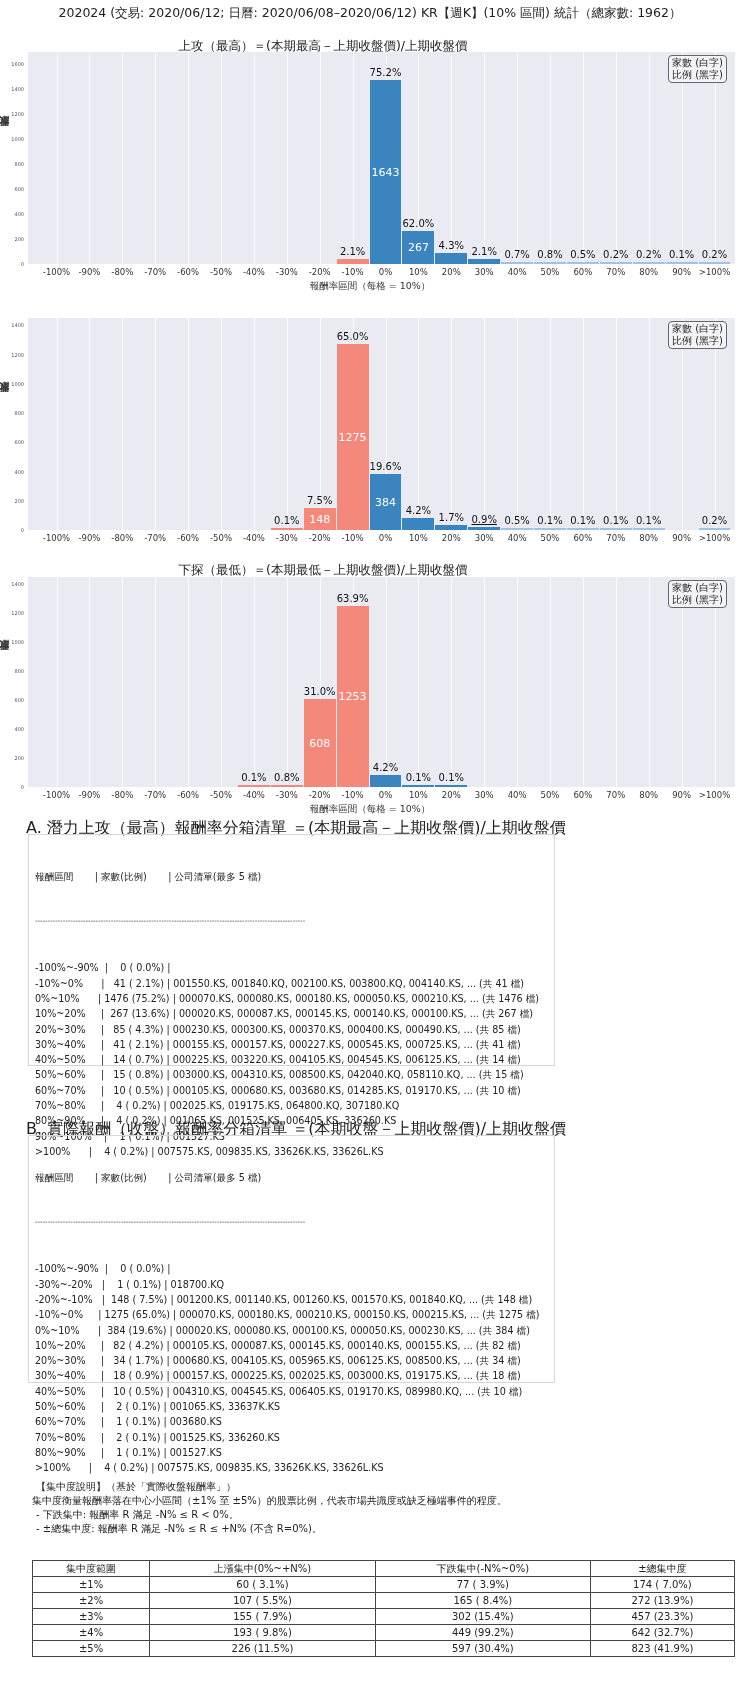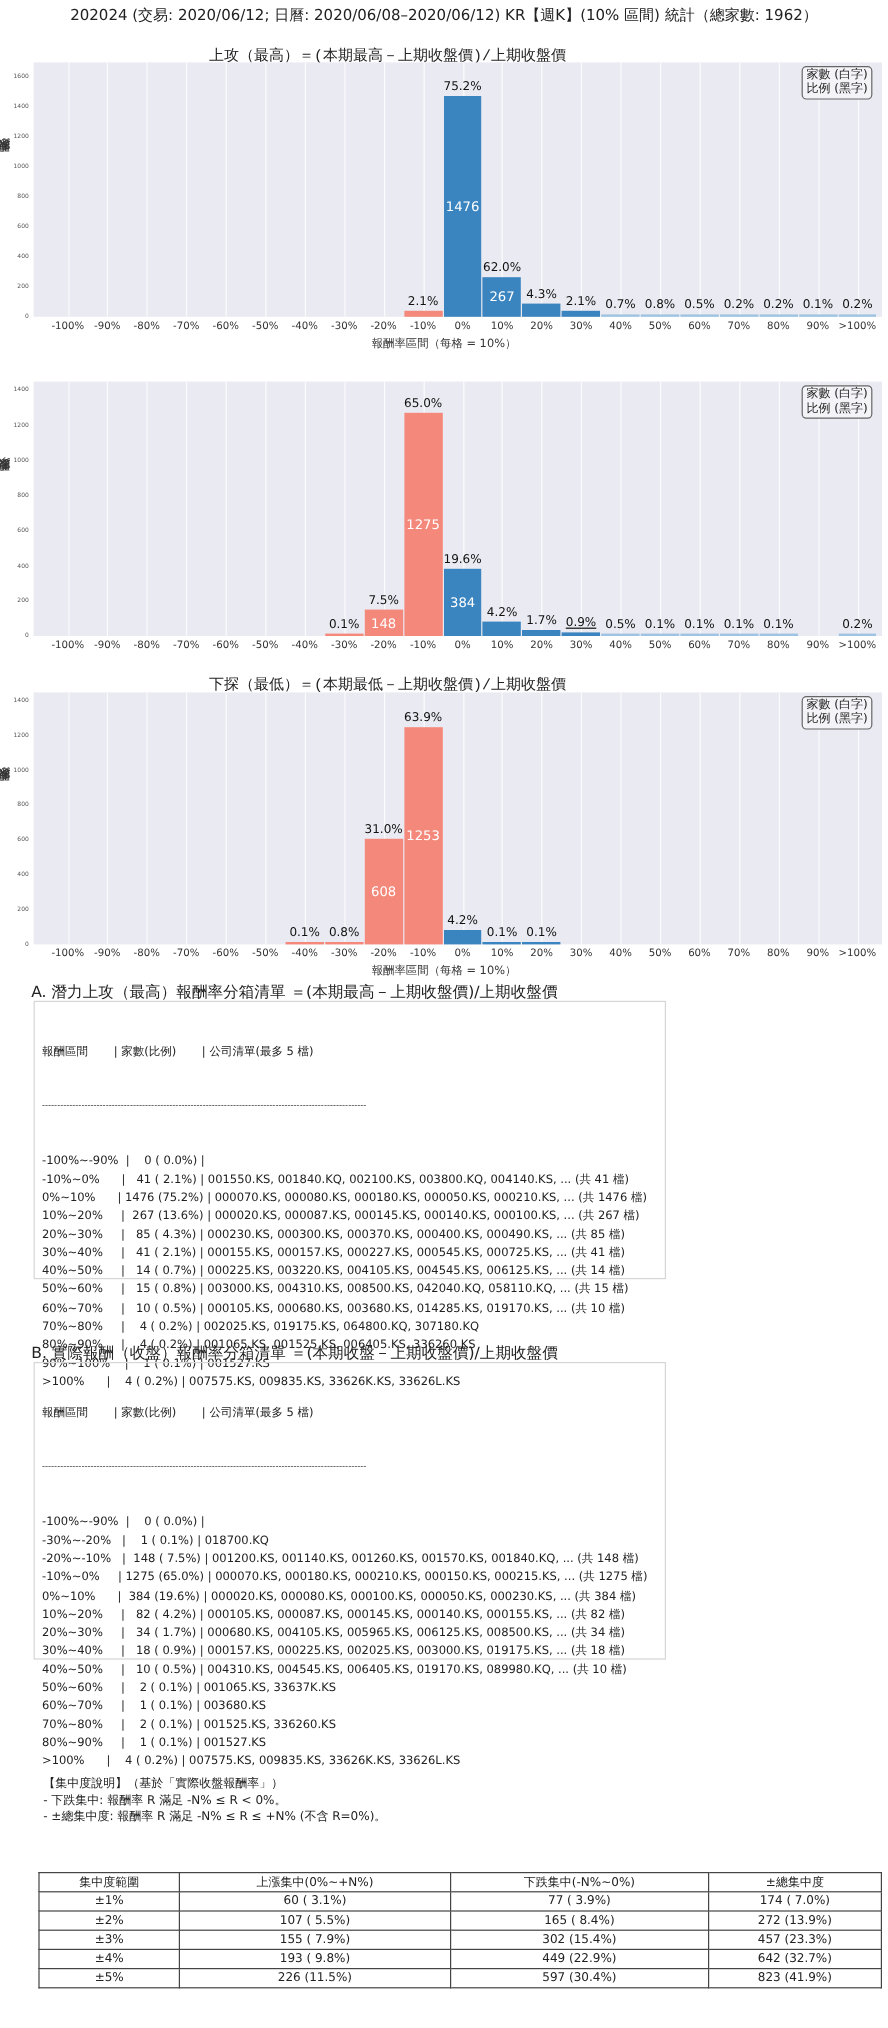--- a/index.html
+++ b/index.html
@@ -1,34 +1,34 @@
 <!DOCTYPE html>
 <html><head>
 <meta charset="utf-8">
 <style>
   * { box-sizing: border-box; margin: 0; padding: 0; }
   body { width: 740px; height: 1690px; background: #ffffff; font-family: "DejaVu Sans", "Liberation Sans", sans-serif; color: #222; position: relative; overflow: hidden; }
   .abs { position: absolute; }
   .page-title { top: 0; left: 0; width: 740px; text-align: center; font-size: 12.5px; line-height: 18px; }
   .chart { position: absolute; left: 0; width: 740px; }
-  .chart-title { position: absolute; left: 0; width: 646px; text-align: center; font-size: 12.5px; top: 0; font-family: Liberation Mono, monospace; }
+  .chart-title { position: absolute; left: 0; width: 646px; text-align: center; font-size: 12.5px; top: 0; }
   .plot { position: absolute; left: 28px; width: 707px; background: #eaeaf2; }
   .vgrid { position: absolute; top: 0; bottom: 0; width: 1px; background: #ffffff; opacity: 0.8; }
   .ytick { position: absolute; left: 0; width: 24px; text-align: right; font-size: 5px; color: #555; }
   .ylabel { position: absolute; left: -2px; font-size: 10px; writing-mode: vertical-rl; transform: rotate(180deg); color: #333; }
   .bar { position: absolute; bottom: 0; }
   .bar.neg { background: #f4897b; }
   .bar.pos { background: #3a84bf; }
   .bar.faint { background: #9fc3e2; }
   .pct { position: absolute; font-size: 10px; color: #111; text-align: center; width: 40px; }
   .cnt { position: absolute; font-size: 11px; color: #fff; text-align: center; width: 34px; }
   .xtick { position: absolute; font-size: 8.5px; color: #333; width: 40px; text-align: center; }
   .xlabel { position: absolute; left: 0; width: 740px; text-align: center; font-size: 9.5px; color: #333; }
   .legend-box { position: absolute; right: 8px; top: 3px; border: 1px solid #666; border-radius: 4px; background: #f4f4f8; padding: 1px 3px; font-size: 10px; line-height: 12px; text-align: right; }
-  .sec-title { position: absolute; left: 26px; font-size: 13px; color: #222; }
+  .sec-title { position: absolute; left: 26px; font-size: 16px; color: #222; }
   .list-box { position: absolute; left: 28px; width: 527px; border: 1px solid #d6d6d6; padding: 3px 6px; font-size: 9.6px; line-height: 15.3px; color: #222; white-space: pre; }
   .list-box .row { white-space: pre; }
   .conc { position: absolute; left: 36px; font-size: 10px; line-height: 14px; color: #222; }
   table.conc-table { position: absolute; left: 32px; top: 1560px; width: 703px; border-collapse: collapse; font-size: 10px; }
   table.conc-table th, table.conc-table td { border: 1px solid #444; text-align: center; height: 16px; font-weight: normal; }
 </style>
 </head>
 <body>
 
 <div class="abs page-title" style="top:4px;">202024 (交易: 2020/06/12; 日曆: 2020/06/08–2020/06/12) KR【週K】(10% 區間) 統計（總家數: 1962）</div>
@@ -57,21 +57,21 @@
       <div class="vgrid" style="left: 620.7px;"></div>
       <div class="vgrid" style="left: 653.6px;"></div>
       <div class="vgrid" style="left: 686.5px;"></div>
       <div class="legend-box">
         <div>家數 (白字)</div>
         <div>比例 (黑字)</div>
       </div>
       <div class="bar neg" style="left: 308.65px; width: 31.9px; height: 5.11294px;"></div>
       <div class="pct" style="left: 304.6px; bottom: 7.11294px;">2.1%</div>
       <div class="bar pos" style="left: 341.55px; width: 31.9px; height: 184.066px;"></div>
-      <div class="cnt" style="left: 340.5px; bottom: 85.0329px;">1476</div>
+      <div class="cnt" style="left: 340.5px; bottom: 85.0329px;">1643</div>
       <div class="pct" style="left: 337.5px; bottom: 186.066px;">75.2%</div>
       <div class="bar pos" style="left: 374.45px; width: 31.9px; height: 33.2965px;"></div>
       <div class="cnt" style="left: 373.4px; bottom: 9.64824px;">267</div>
       <div class="pct" style="left: 370.4px; bottom: 35.2965px;">62.0%</div>
       <div class="bar pos" style="left: 407.35px; width: 31.9px; height: 10.6px;"></div>
       <div class="pct" style="left: 403.3px; bottom: 12.6px;">4.3%</div>
       <div class="bar pos" style="left: 440.25px; width: 31.9px; height: 5.11294px;"></div>
       <div class="pct" style="left: 436.2px; bottom: 7.11294px;">2.1%</div>
       <div class="bar faint" style="left: 473.15px; width: 31.9px; height: 2px;"></div>
       <div class="pct" style="left: 469.1px; bottom: 4px;">0.7%</div>
@@ -298,20 +298,21 @@
 
 <div class="sec-title" style="top:1119px;">B. 實際報酬（收盤）報酬率分箱清單 ＝(本期收盤－上期收盤價)/上期收盤價</div>
 <div class="list-box" style="top:1135px;height:248px;">
   <div class="row">報酬區間       | 家數(比例)       | 公司清單(最多 5 檔)</div>
   <div class="row" style="font-size:7px;">-----------------------------------------------------------------------------------------------------------</div>
   <div id="list-b-rows"><div class="row">-100%~-90%  |    0 ( 0.0%) |</div><div class="row">-30%~-20%   |    1 ( 0.1%) | 018700.KQ</div><div class="row">-20%~-10%   |  148 ( 7.5%) | 001200.KS, 001140.KS, 001260.KS, 001570.KS, 001840.KQ, ... (共 148 檔)</div><div class="row">-10%~0%     | 1275 (65.0%) | 000070.KS, 000180.KS, 000210.KS, 000150.KS, 000215.KS, ... (共 1275 檔)</div><div class="row">0%~10%      |  384 (19.6%) | 000020.KS, 000080.KS, 000100.KS, 000050.KS, 000230.KS, ... (共 384 檔)</div><div class="row">10%~20%     |   82 ( 4.2%) | 000105.KS, 000087.KS, 000145.KS, 000140.KS, 000155.KS, ... (共 82 檔)</div><div class="row">20%~30%     |   34 ( 1.7%) | 000680.KS, 004105.KS, 005965.KS, 006125.KS, 008500.KS, ... (共 34 檔)</div><div class="row">30%~40%     |   18 ( 0.9%) | 000157.KS, 000225.KS, 002025.KS, 003000.KS, 019175.KS, ... (共 18 檔)</div><div class="row">40%~50%     |   10 ( 0.5%) | 004310.KS, 004545.KS, 006405.KS, 019170.KS, 089980.KQ, ... (共 10 檔)</div><div class="row">50%~60%     |    2 ( 0.1%) | 001065.KS, 33637K.KS</div><div class="row">60%~70%     |    1 ( 0.1%) | 003680.KS</div><div class="row">70%~80%     |    2 ( 0.1%) | 001525.KS, 336260.KS</div><div class="row">80%~90%     |    1 ( 0.1%) | 001527.KS</div><div class="row">&gt;100%      |    4 ( 0.2%) | 007575.KS, 009835.KS, 33626K.KS, 33626L.KS</div></div>
 </div>
 
 <div class="conc" style="top:1480px;">
   <div>【集中度說明】（基於「實際收盤報酬率」）</div>
+  <div style="margin-left:-4px;">集中度衡量報酬率落在中心小區間（±1% 至 ±5%）的股票比例，代表市場共識度或缺乏極端事件的程度。</div>
   <div> - 下跌集中: 報酬率 R 滿足 -N% ≤ R &lt; 0%。</div>
   <div> - ±總集中度: 報酬率 R 滿足 -N% ≤ R ≤ +N% (不含 R=0%)。</div>
 </div>
 
 <table class="conc-table">
   <thead>
     <tr>
       <th>集中度範圍</th>
       <th>上漲集中(0%~+N%)</th>
       <th>下跌集中(-N%~0%)</th>
@@ -333,21 +334,21 @@
     </tr>
     <tr>
       <td>±3%</td>
       <td>155 ( 7.9%)</td>
       <td>302 (15.4%)</td>
       <td>457 (23.3%)</td>
     </tr>
     <tr>
       <td>±4%</td>
       <td>193 ( 9.8%)</td>
-      <td>449 (22.9%)</td>
+      <td>449 (99.2%)</td>
       <td>642 (32.7%)</td>
     </tr>
     <tr>
       <td>±5%</td>
       <td>226 (11.5%)</td>
       <td>597 (30.4%)</td>
       <td>823 (41.9%)</td>
     </tr>
   </tbody>
 </table>

